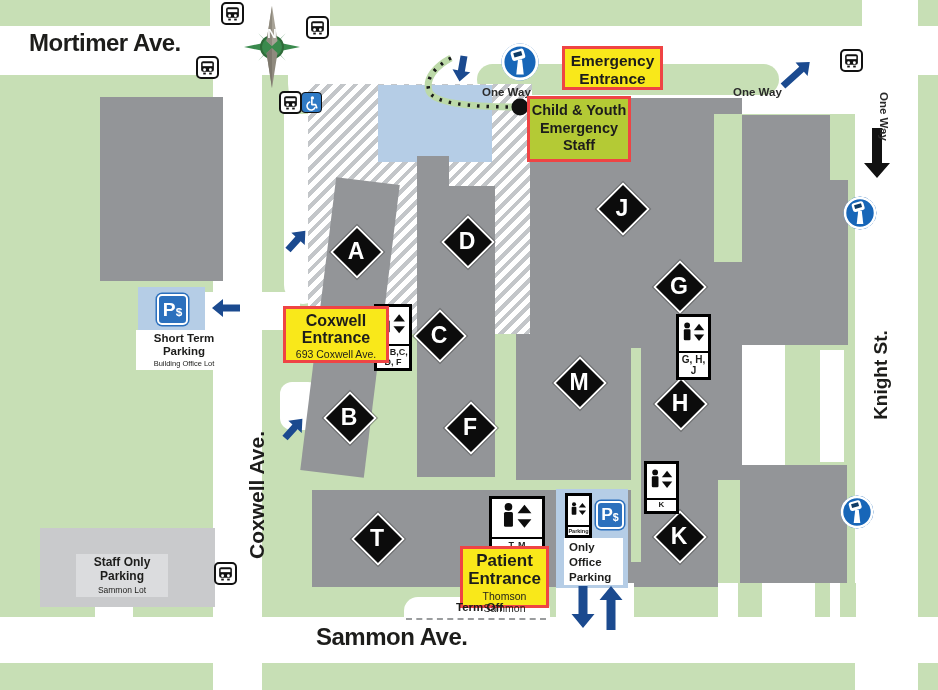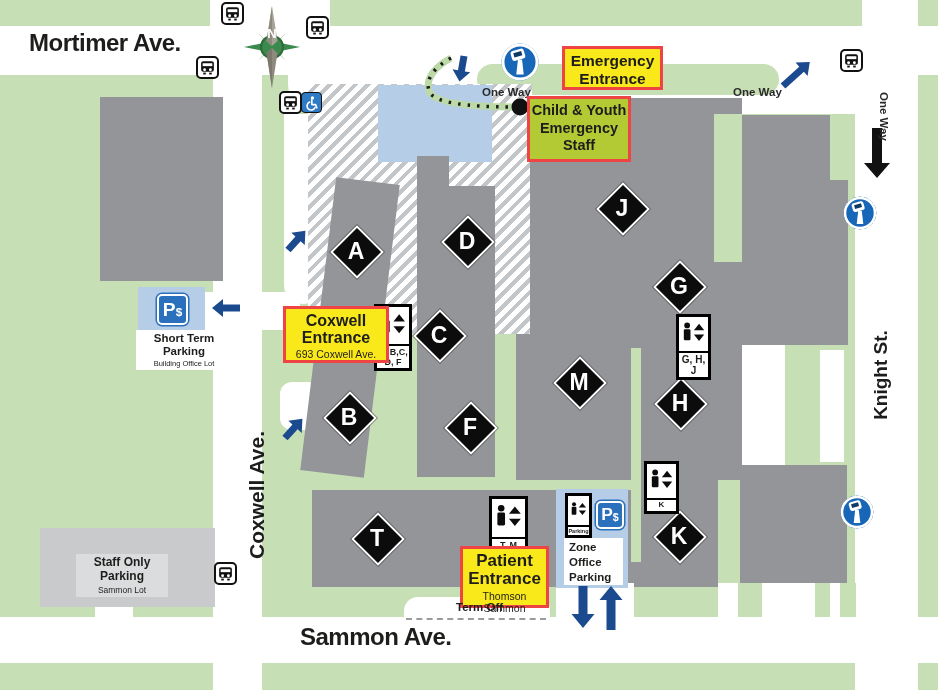--- a/index.html
+++ b/index.html
@@ -228,21 +228,21 @@
       </div>
       <div class="elev" style="left: 644px; top: 461px; width: 35px;">
         <div class="eicon"><svg width="100%" height="28" viewBox="0 0 34 30" xmlns="http://www.w3.org/2000/svg">
             <circle cx="9" cy="5.5" r="3.6" fill="#0c0c0c"></circle>
             <rect x="4.8" y="10.2" width="8.4" height="14" rx="1.5" fill="#0c0c0c"></rect>
             <polygon points="24,3.5 30.5,11.5 17.5,11.5" fill="#0c0c0c"></polygon>
             <polygon points="17.5,17 30.5,17 24,25" fill="#0c0c0c"></polygon>
           </svg></div>
         <div class="elabel" style="font-size: 8px;"><span>K</span></div>
       </div>
-      <div class="elev" style="left: 489px; top: 496px; width: 39px;">
+      <div class="elev" style="left: 489px; top: 496px; width: 56px;">
         <div class="eicon"><svg width="100%" height="32" viewBox="0 0 34 30" xmlns="http://www.w3.org/2000/svg">
             <circle cx="9" cy="5.5" r="3.6" fill="#0c0c0c"></circle>
             <rect x="4.8" y="10.2" width="8.4" height="14" rx="1.5" fill="#0c0c0c"></rect>
             <polygon points="24,3.5 30.5,11.5 17.5,11.5" fill="#0c0c0c"></polygon>
             <polygon points="17.5,17 30.5,17 24,25" fill="#0c0c0c"></polygon>
           </svg></div>
         <div class="elabel" style="font-size: 9px;"><span>T, M</span></div>
       </div>
       <div class="elev" style="left: 565px; top: 493px; width: 27px;">
         <div class="eicon"><svg width="100%" height="23" viewBox="0 0 34 30" xmlns="http://www.w3.org/2000/svg">
@@ -324,21 +324,21 @@
       <div class="wcbadge" style="left: 301px; top: 92px;">
         <svg width="16" height="16" viewBox="0 0 20 20" xmlns="http://www.w3.org/2000/svg">
           <circle cx="10.5" cy="3.6" r="2.1" fill="#fff"></circle>
           <path d="M9.8,6 L9.8,12 L14.5,12 L16,16" stroke="#fff" stroke-width="2" fill="none" stroke-linecap="round" stroke-linejoin="round"></path>
           <path d="M7,8.8 A5.2,5.2 0 1 0 13.8,15.6" stroke="#fff" stroke-width="2" fill="none" stroke-linecap="round"></path>
         </svg>
       </div>
     </div>
 
   <div class="street" style="left:29px;top:29px;">Mortimer Ave.</div>
-  <div class="street" style="left:300px;top:623px;">Sammon Ave.</div>
+  <div class="street" style="left:316px;top:623px;">Sammon Ave.</div>
   <div class="vlabel" style="left:197px;top:487px;width:120px;font-size:21px;transform:rotate(-90deg);">Coxwell Ave.</div>
   <div class="vlabel" style="left:831px;top:364px;width:100px;font-size:19px;transform:rotate(-90deg);">Knight St.</div>
 
   <div class="oneway" style="left:482px;top:86px;">One Way</div>
   <div class="oneway" style="left:733px;top:86px;">One Way</div>
   <div class="oneway" style="left:860px;top:110px;width:48px;transform:rotate(90deg);text-align:center;">One Way</div>
 
   <div id="compass-n">N</div>
 
   <div id="emer-box" class="box yellow">
@@ -360,21 +360,21 @@
     <span class="t">Entrance</span>
     <span class="s">693 Coxwell Ave.</span>
   </div>
   <div id="samment-box" class="box yellow">
     <span class="t">Patient</span>
     <span class="t">Entrance</span>
     <span class="s">Thomson Sammon</span>
   </div>
 
   <div id="mainpark-box" class="box">
-    <span>Zone</span>
+    <span>Only</span>
     <span>Office</span>
     <span>Parking</span>
   </div>
   <div id="short-label" class="lotlabel">
     <span class="tt">Short Term</span>
     <span class="tt">Parking</span>
     <span class="ss">Building Office Lot</span>
   </div>
   <div id="staff-label" class="lotlabel">
     <span class="tt">Staff Only</span>

